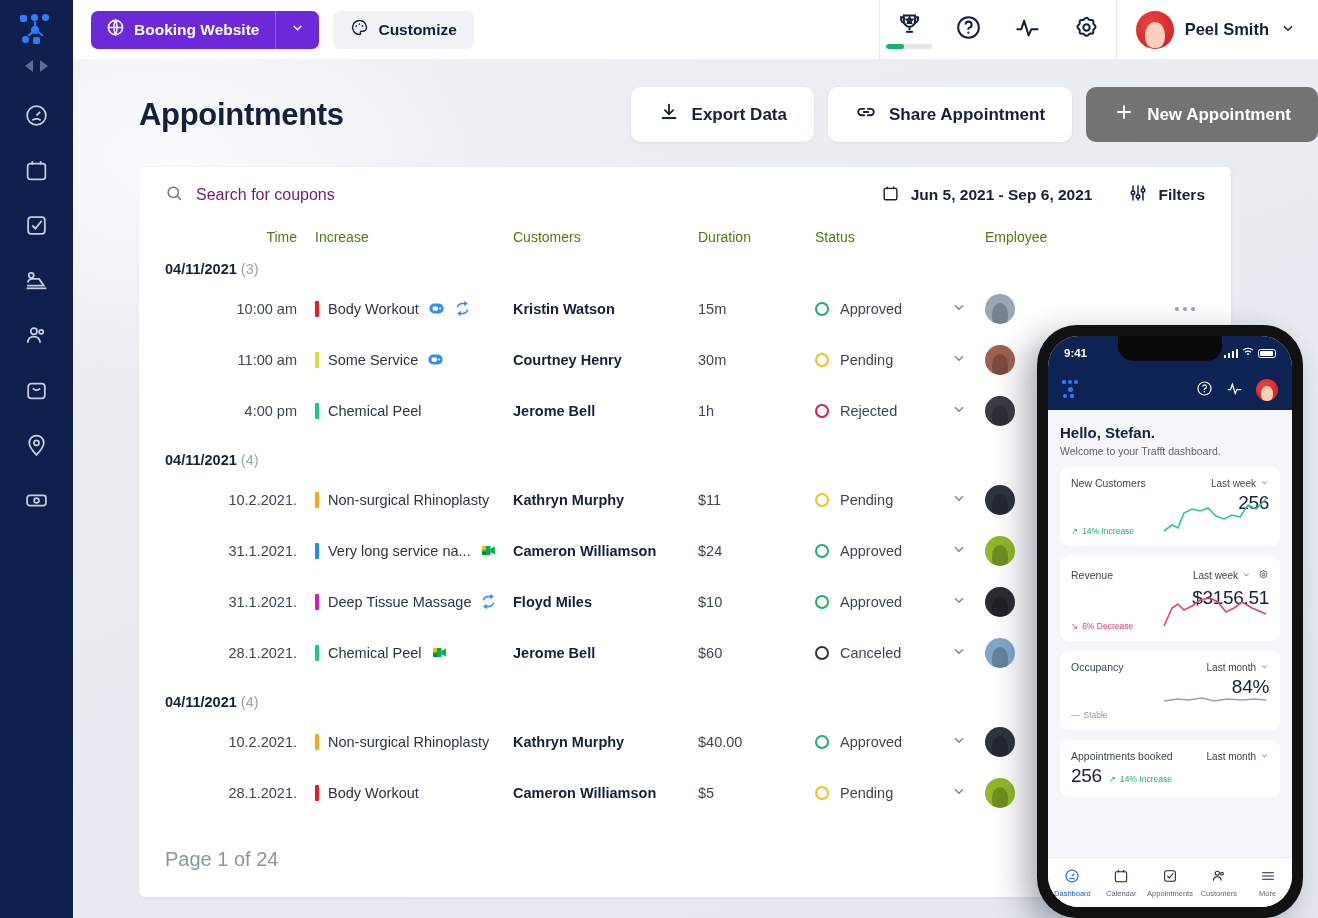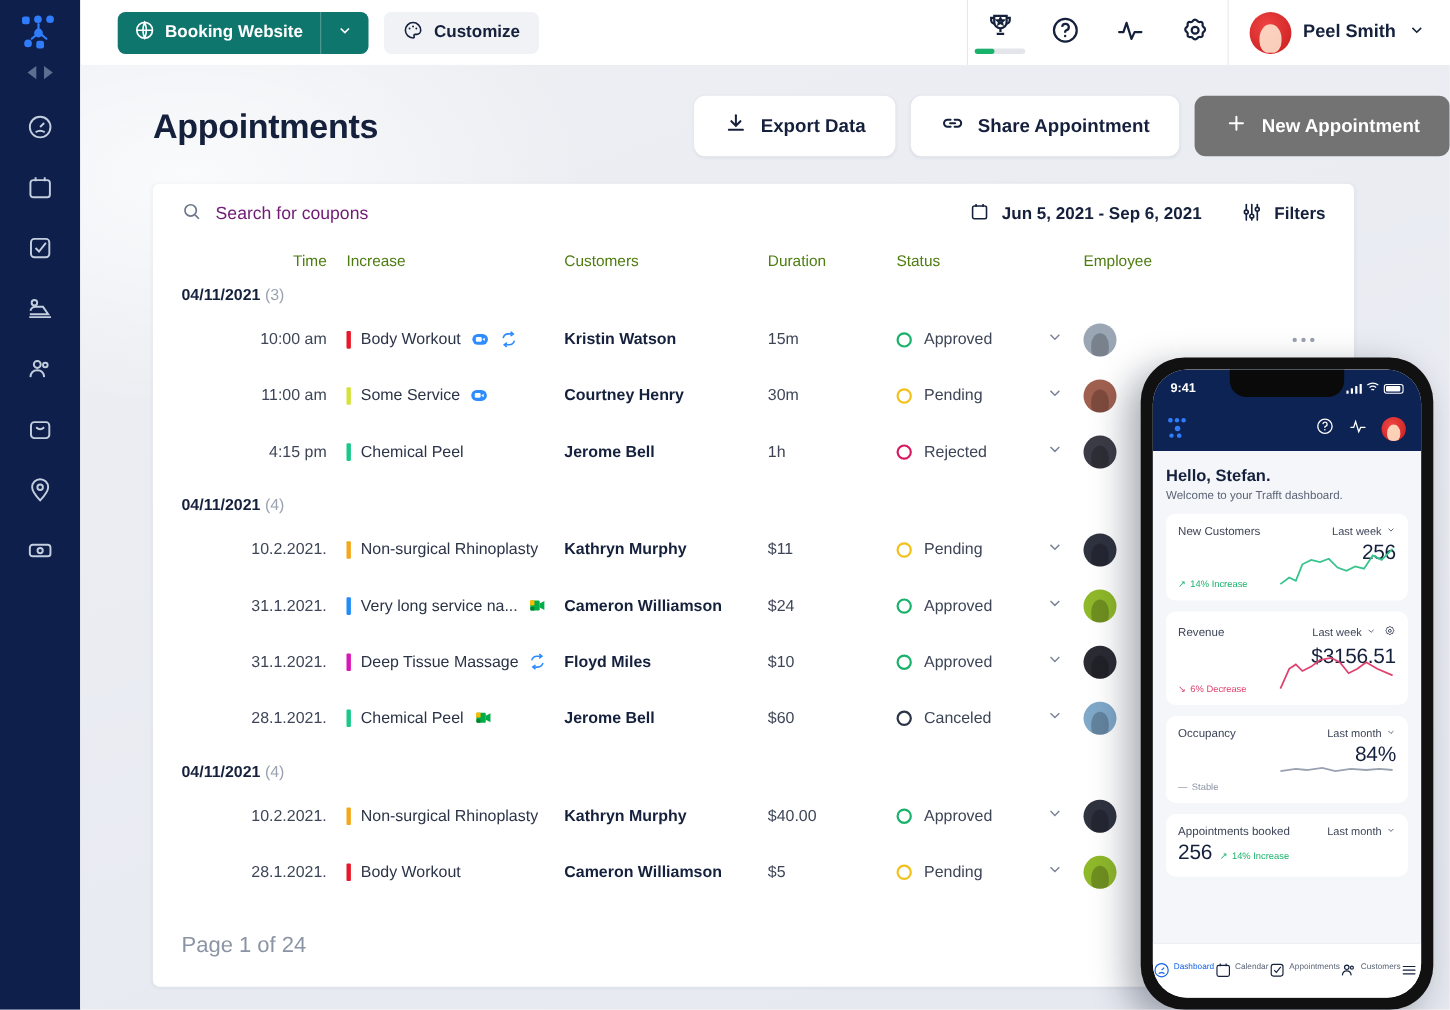--- a/index.html
+++ b/index.html
@@ -38,22 +38,22 @@
 
   
   .topbar {
     position: absolute; left: 73px; top: 0;
     width: 1245px; height: 59px;
     background: #ffffff;
     display: flex; align-items: center;
   }
   .btn-booking {
     display: flex; align-items: center;
-    margin-left: 34px; height: 38px;
-    background: #0f766e; color: #fff; border-radius: 7px;
+    margin-left: 18px; height: 38px;
+    background: #6d28d9; color: #fff; border-radius: 7px;
     font-size: 15.5px; font-weight: bold;
     cursor: pointer;
   }
   .btn-booking .lbl { display: flex; align-items: center; gap: 9px; padding: 0 16px 0 15px; }
   .btn-booking .divider { width: 1px; height: 38px; background: rgba(255,255,255,.28); }
   .btn-booking .caret { padding: 0 14px; display: flex; align-items: center; }
   .btn-customize {
     display: flex; align-items: center; gap: 9px;
     margin-left: 14px; height: 38px; padding: 0 17px;
     background: #f1f2f5; color: #15203c; border-radius: 7px;
@@ -217,21 +217,21 @@
   .ph-big { font-size: 19px; font-weight: normal; color: #15203c; margin-top: 3px; letter-spacing: -.3px; text-align: right; }
   .ph-delta { font-size: 8.5px; margin-top: 12px; display: flex; align-items: center; gap: 4px; }
   .ph-spark { position: absolute; right: 10px; bottom: 9px; width: 108px; height: 42px; }
   .ph-card-inline { display: flex; align-items: baseline; gap: 7px; margin-top: 3px; }
   .ph-card-inline .ph-big { margin-top: 0; }
   .ph-tabbar {
     position: absolute; left: 0; bottom: 0; width: 244px; height: 50px;
     background: #fff; display: flex; align-items: center;
     border-top: 1px solid #e9ecf1;
   }
-  .ph-tab { flex: 1; display: flex; flex-direction: row; align-items: flex-start; gap: 3px; cursor: pointer; }
+  .ph-tab { flex: 1; display: flex; flex-direction: column; align-items: center; gap: 3px; cursor: pointer; }
   .ph-tab svg { width: 16px; height: 16px; stroke: #15203c; stroke-width: 1.6; fill: none; }
   .ph-tab span { font-size: 7.5px; color: #5b6577; }
   .ph-tab.active svg { stroke: #1463e6; }
   .ph-tab.active span { color: #1463e6; }
 </style>
 </head>
 <body>
 
 <div class="app">
 
@@ -551,21 +551,21 @@
               <span class="st-lbl">Pending</span>
               <span class="st-caret"><svg viewBox="0 0 24 24">
                   <path d="M6 9.5 L12 15.5 L18 9.5"></path>
                 </svg></span>
             </div>
             <div class="c-emp">
               <span class="av" style="background:#a06050"></span>
             </div>
           </div>
           <div class="row-grid trow">
-            <div class="c-time">4:15 pm</div>
+            <div class="c-time">4:00 pm</div>
             <div class="c-service">
               <span class="svc-bar" style="background:#19c98a"></span>
               <span class="svc-name">Chemical Peel</span>
             </div>
             <div class="c-cust">Jerome Bell</div>
             <div class="c-dur">1h</div>
             <div class="c-status">
               <span class="st-dot" style="border-color:#d81b60"></span>
               <span class="st-lbl">Rejected</span>
               <span class="st-caret"><svg viewBox="0 0 24 24">

